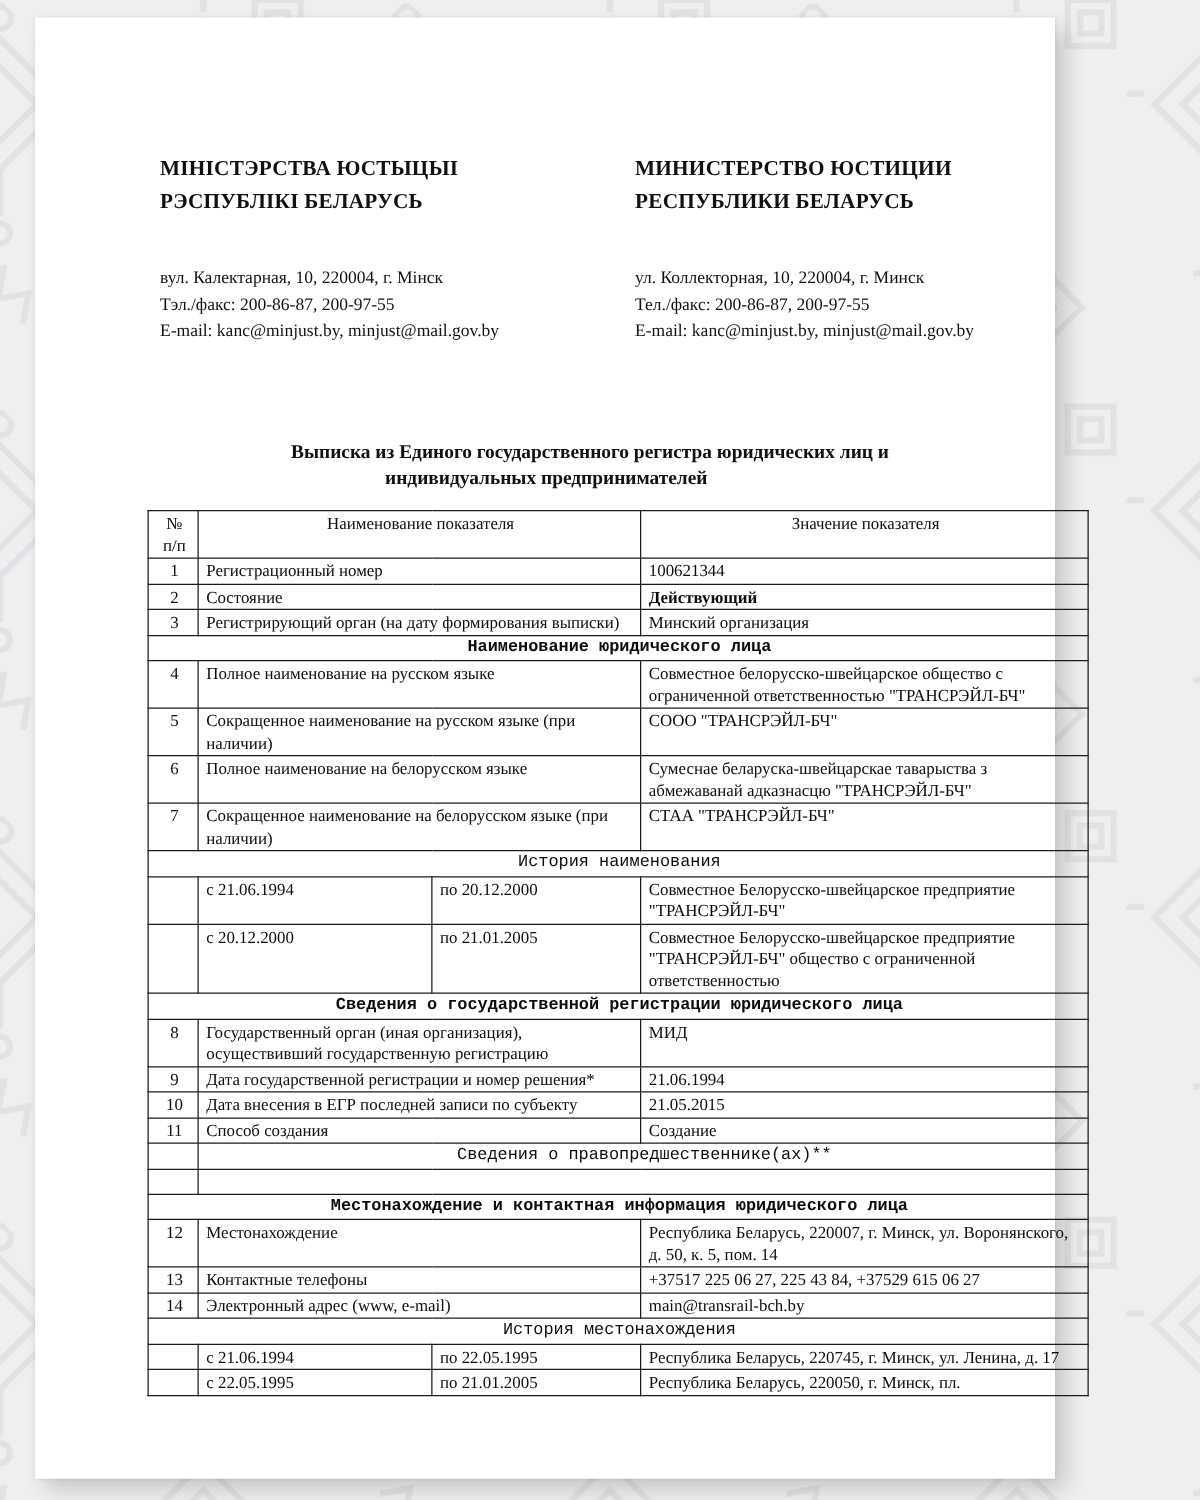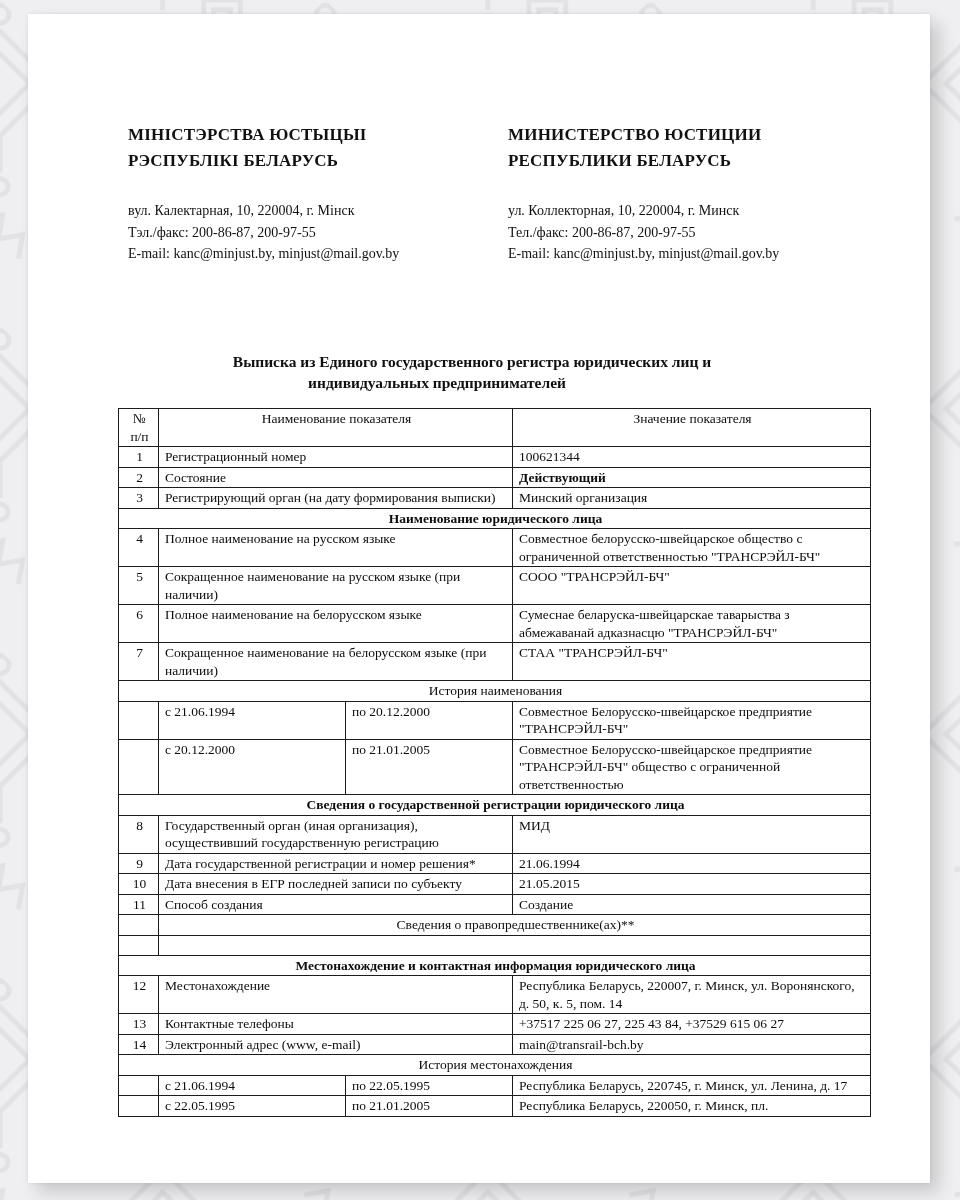--- a/index.html
+++ b/index.html
@@ -8,53 +8,53 @@
     position: relative;
     background: #efeff1;
     font-family: "Liberation Serif", "DejaVu Serif", serif;
     color: #111;
   }
   .bg-pattern-svg {
     position: absolute; left: 0; top: 0; width: 960px; height: 1200px; z-index: 0;
   }
   .page {
     position: absolute; left: 28px; top: 14px;
-    width: 902px; height: 1169px;
+    width: 816px; height: 1169px;
     background: #ffffff;
     box-shadow: 0 0 3px rgba(0,0,0,0.10), 9px 9px 16px rgba(0,0,0,0.16);
     z-index: 1;
   }
   .ministry { position: absolute; top: 108px; width: 372px; }
   .ministry.left  { left: 100px; }
   .ministry.right { left: 480px; }
   .ministry .name {
     font-weight: bold; font-size: 17px; line-height: 26px; letter-spacing: 0.2px;
   }
-  .ministry .addr { margin-top: 26px; font-size: 14px; line-height: 21.5px; }
+  .ministry .addr { margin-top: 38px; font-size: 14px; line-height: 21.5px; }
   .doc-title {
     position: absolute; left: 109px; top: 338px; width: 600px;
     font-weight: bold; font-size: 15.5px; line-height: 20.5px;
     text-indent: 70px; text-align: center;
   }
   .register-table-wrap { position: absolute; left: 90px; top: 394px; }
   table.register {
     border-collapse: collapse; table-layout: fixed; width: 752px;
     font-size: 13.5px; line-height: 17.5px; color: #0d0d0d;
   }
   table.register td {
     border: 1.5px solid #1c1c1c;
     vertical-align: top;
     padding: 1px 4px 1px 6px;
     overflow-wrap: break-word;
   }
   table.register tr { height: 20px; }
   thead td { text-align: center; padding: 2px 2px; font-size: 13.5px; }
   .hdr-num { white-space: pre-line; }
   .c-num { text-align: center; padding: 1px 1px; }
-  .c-section { text-align: center; }
+  .c-section { text-align: center; font-family: Liberation Mono, monospace; }
   .c-section.b { font-weight: bold; }
   .c-val.b { font-weight: bold; }
   .c-center { text-align: left; }
 </style>
 </head>
 <body>
 
 <svg class="bg-pattern-svg" xmlns="http://www.w3.org/2000/svg" width="960" height="1200">
   <defs>
     <pattern id="orn" width="230" height="230" patternUnits="userSpaceOnUse" patternTransform="rotate(45 0 0)">

